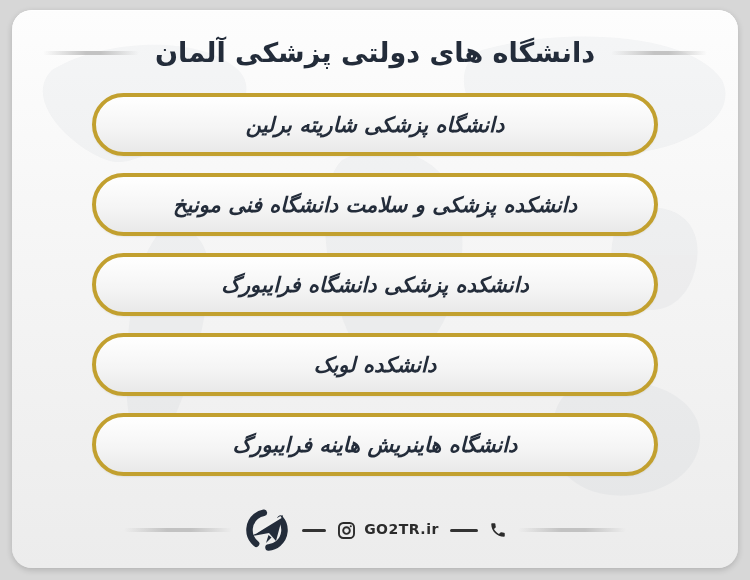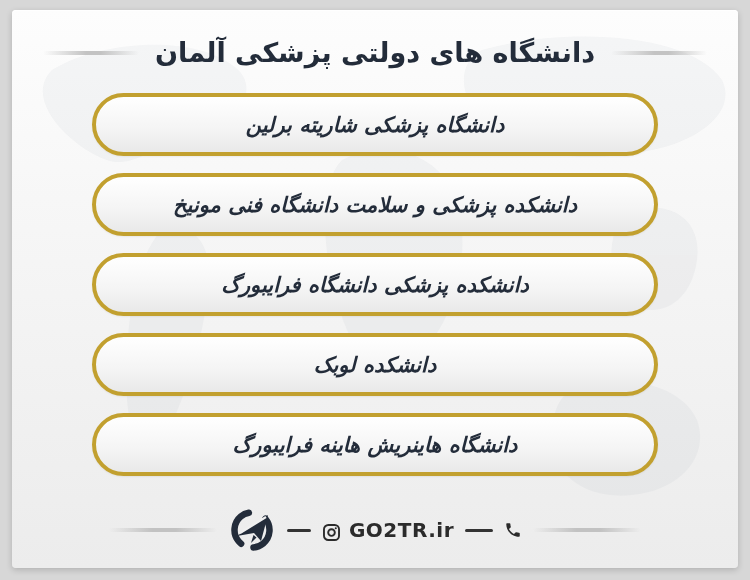--- a/index.html
+++ b/index.html
@@ -11,21 +11,21 @@
   *{margin:0;padding:0;box-sizing:border-box;}
   html,body{width:750px;height:580px;overflow:hidden;}
   body{
     background:var(--page-bg);
     font-family:"DejaVu Sans", sans-serif;
   }
   .canvas{position:relative;width:750px;height:580px;}
   .card{
     position:absolute;left:12px;right:12px;top:10px;bottom:12px;
     background:linear-gradient(180deg,#fdfdfd 0%,#f5f5f5 45%,#ececec 100%);
-    border-radius:4px;
+    border-radius:20px;
     box-shadow:0 2px 6px rgba(0,0,0,.18), inset 0 1px 0 #ffffff;
     overflow:hidden;
   }
   .map-watermark{
     position:absolute;inset:0;width:100%;height:100%;
     opacity:.07;pointer-events:none;
   }
   
   .title-row{
     position:relative;z-index:2;
@@ -65,22 +65,22 @@
     display:flex;align-items:center;justify-content:center;gap:11px;
   }
   .fade-line{
     width:108px;height:4px;border-radius:2px;
     background:linear-gradient(90deg,rgba(185,185,185,0) 0%,#c2c2c2 40%,#c2c2c2 62%,rgba(185,185,185,0) 100%);
   }
   .dark-dash{width:24px;height:3px;background:#333;border-radius:2px;}
   .dark-dash.long{width:28px;}
   .logo{width:48px;height:48px;flex:0 0 auto;}
   .contact{
-    display:flex;align-items:flex-end;gap:8px;
-    font-size:20px;font-weight:bold;color:var(--footer-ink);
+    display:flex;align-items:flex-start;gap:8px;
+    font-size:14px;font-weight:bold;color:var(--footer-ink);
     letter-spacing:.5px;white-space:nowrap;
   }
   .icon{display:inline-flex;align-items:center;justify-content:center;}
 </style>
 </head>
 <body>
 
 <div class="canvas">
   <div class="card">
 

